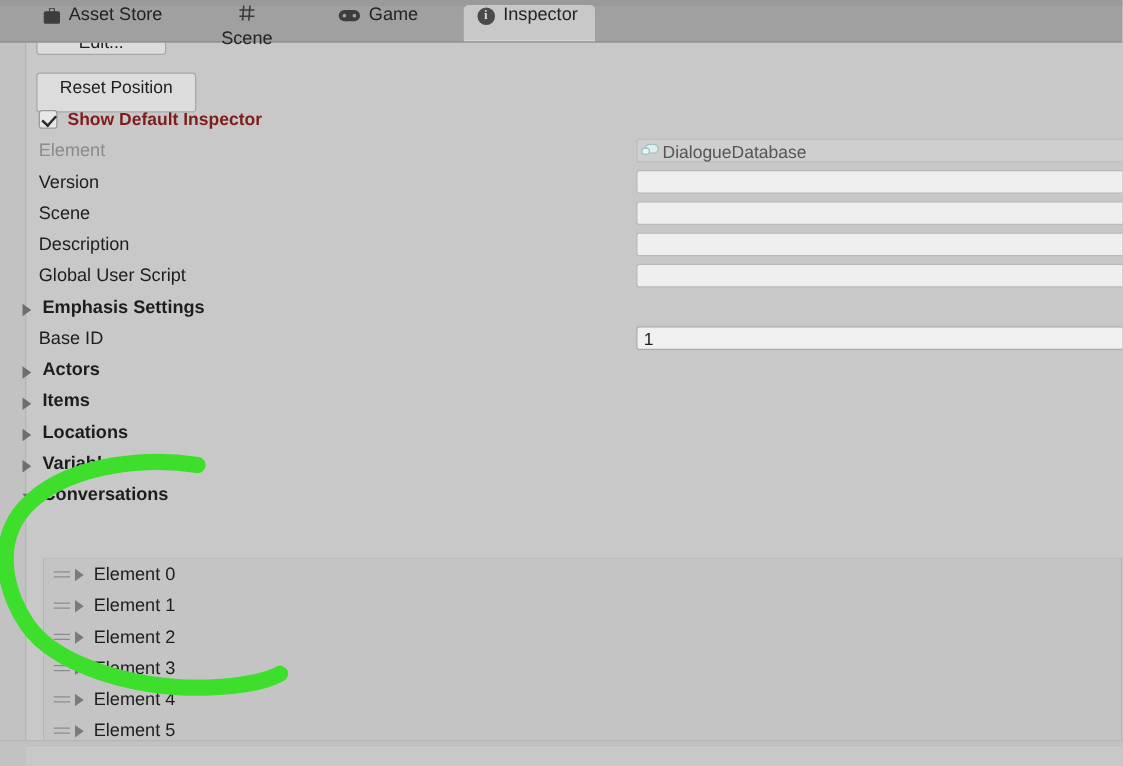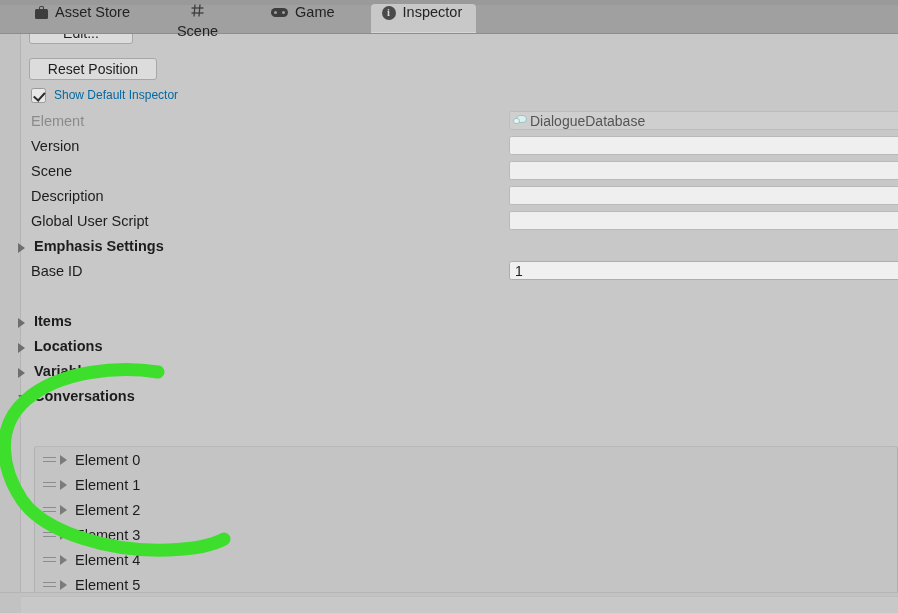--- a/index.html
+++ b/index.html
@@ -139,21 +139,21 @@
     font-size: 14px;
     color: #1d1d1d;
     text-align: center;
     line-height: 24px;
     cursor: default;
   }
 
   .reset-btn {
     position: absolute;
     left: 29px; top: 24px;
-    width: 128px; height: 22px;
+    width: 128px; height: 32px;
     background: #dcdcdc;
     border: 1px solid #a7a7a7;
     border-radius: 3px;
     font-size: 14px;
     color: #1d1d1d;
     text-align: center;
     line-height: 21px;
     cursor: default;
   }
 
@@ -176,21 +176,21 @@
   }
   .checkbox::after {
     content: "";
     position: absolute;
     left: 3.5px; top: 1.5px;
     width: 5px; height: 8.5px;
     border: solid #2b2b2b;
     border-width: 0 2px 2px 0;
     transform: rotate(42deg);
   }
-  .chk-label { font-size: 12px; color: #0369a1; }
+  .chk-label { font-size: 14px; color: #7f1d1d; font-weight: bold; }
 
   
   .row {
     position: absolute;
     left: 0; width: 898px; height: 25px;
   }
   .row .lbl {
     position: absolute;
     left: 31px; top: 3px;
     font-size: 14.5px;
@@ -440,20 +440,24 @@
       <span class="lbl bold">Emphasis Settings</span>
     </div>
 
     <div class="row" style="top:226px;">
       <span class="lbl">Base ID</span>
       <div class="field valuebox">
         <span class="field-value">1</span>
       </div>
     </div>
 
+    <div class="row" style="top:251px;">
+      <span class="tri closed"></span>
+      <span class="lbl bold">Actors</span>
+    </div>
 
     <div class="row" style="top:276px;">
       <span class="tri closed"></span>
       <span class="lbl bold">Items</span>
     </div>
 
     <div class="row" style="top:301px;">
       <span class="tri closed"></span>
       <span class="lbl bold">Locations</span>
     </div>

